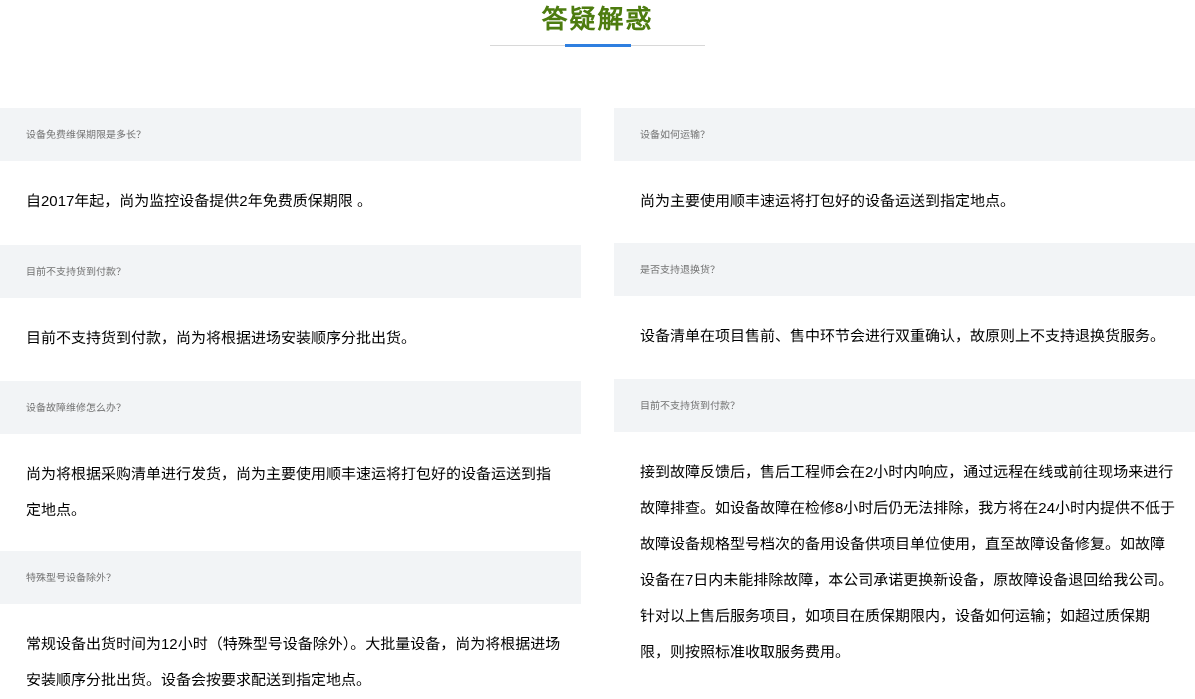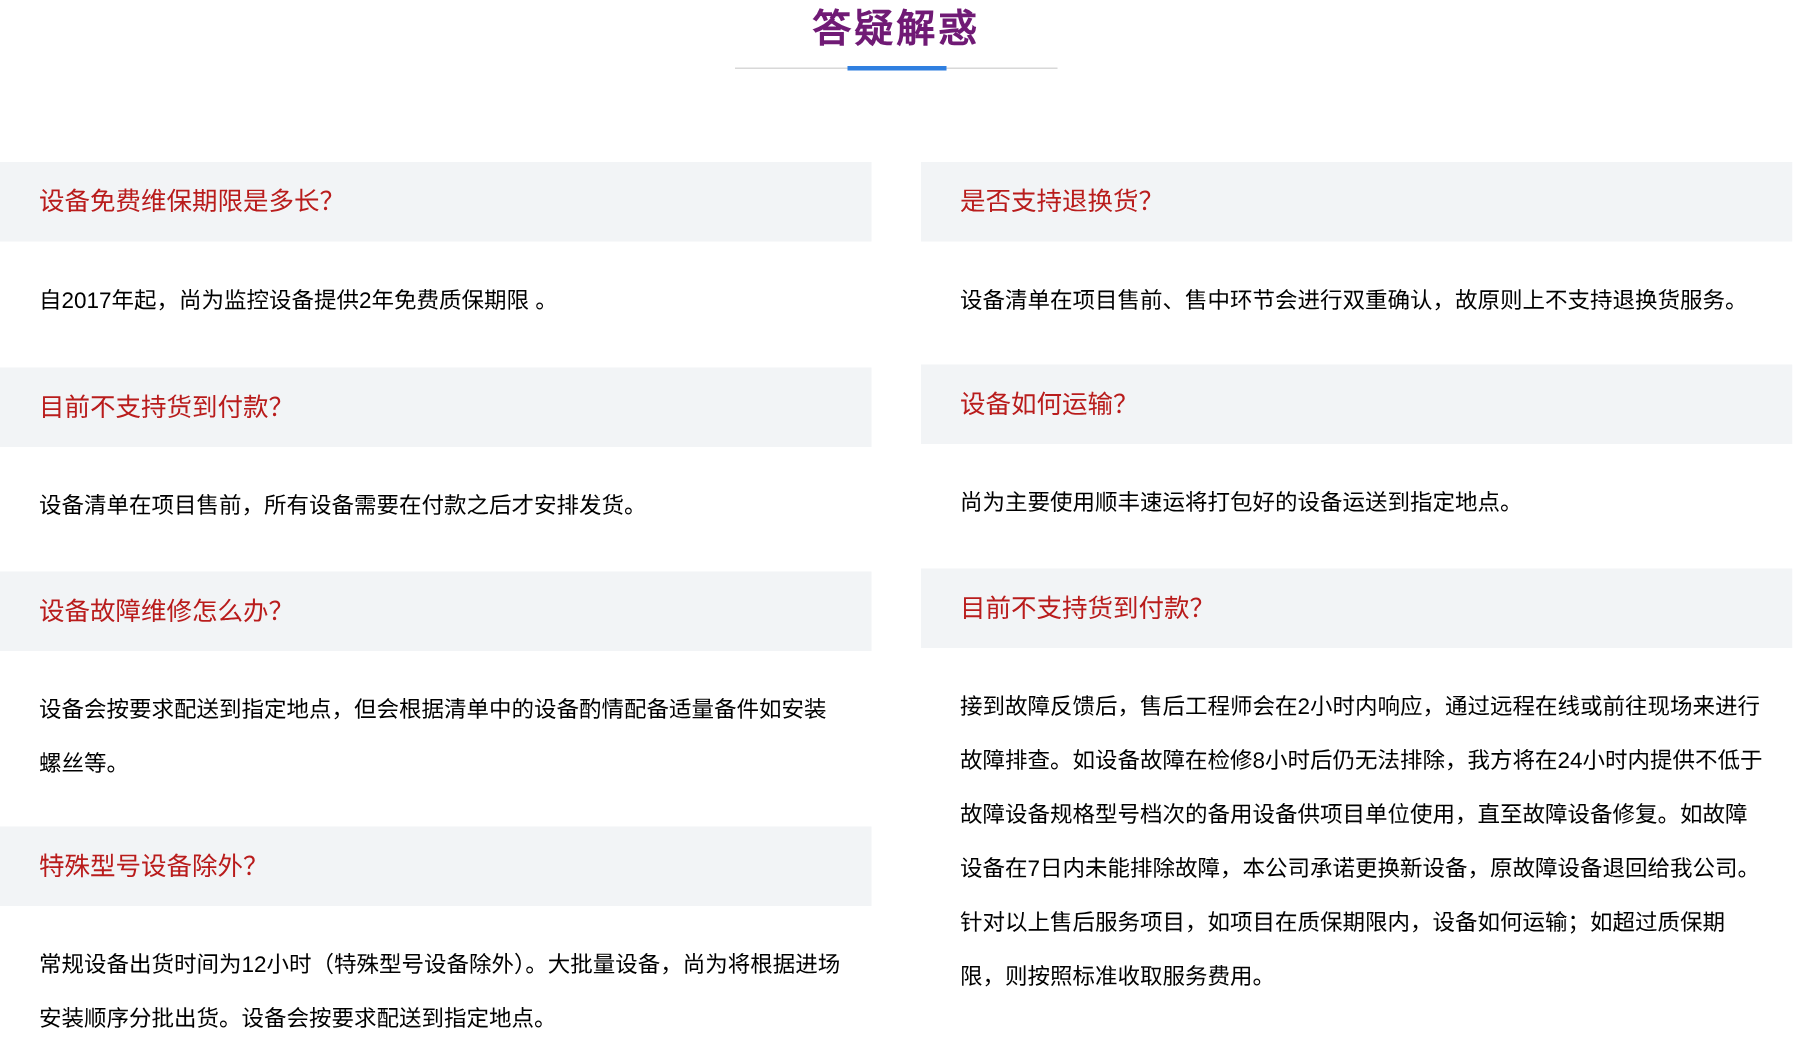--- a/index.html
+++ b/index.html
@@ -21,21 +21,21 @@
   }
 
   
   .page-header {
     text-align: center;
     padding-top: 2px;
   }
   .page-title {
     font-size: 26px;
     font-weight: bold;
-    color: #701a75;
+    color: #4d7c0f;
     letter-spacing: 2px;
     line-height: 34px;
     margin: 0;
   }
   .title-rule {
     width: 215px;
     height: 1px;
     background: #d8d8d8;
     margin: 9px auto 0 auto;
     position: relative;
@@ -70,22 +70,22 @@
 
   .faq-q {
     background: #f2f4f6;
     height: 53px;
     display: flex;
     align-items: center;
     padding-left: 26px;
     box-sizing: border-box;
   }
   .faq-q-text {
-    font-size: 17px;
-    color: #b91c1c;
+    font-size: 10px;
+    color: #737373;
     line-height: 20px;
   }
   .faq-a {
     padding: 22px 16px 20px 26px;
     box-sizing: border-box;
   }
   .faq-a-text {
     font-size: 15px;
     color: #000000;
     line-height: 36px;
@@ -122,61 +122,61 @@
         <div class="faq-a">
           <span class="faq-a-text">自2017年起，尚为监控设备提供2年免费质保期限 。</span>
         </div>
       </div>
 
       <div class="faq-item">
         <div class="faq-q">
           <span class="faq-q-text">目前不支持货到付款？</span>
         </div>
         <div class="faq-a">
-          <span class="faq-a-text">设备清单在项目售前，所有设备需要在付款之后才安排发货。</span>
+          <span class="faq-a-text">目前不支持货到付款，尚为将根据进场安装顺序分批出货。</span>
         </div>
       </div>
 
       <div class="faq-item">
         <div class="faq-q">
           <span class="faq-q-text">设备故障维修怎么办？</span>
         </div>
         <div class="faq-a">
-          <span class="faq-a-text">设备会按要求配送到指定地点，但会根据清单中的设备酌情配备适量备件如安装螺丝等。</span>
+          <span class="faq-a-text">尚为将根据采购清单进行发货，尚为主要使用顺丰速运将打包好的设备运送到指定地点。</span>
         </div>
       </div>
 
       <div class="faq-item">
         <div class="faq-q">
           <span class="faq-q-text">特殊型号设备除外？</span>
         </div>
         <div class="faq-a">
           <span class="faq-a-text">常规设备出货时间为12小时（特殊型号设备除外）。大批量设备，尚为将根据进场安装顺序分批出货。设备会按要求配送到指定地点。</span>
         </div>
       </div>
 
     </div>
 
     <div class="faq-col right">
 
       <div class="faq-item">
         <div class="faq-q">
-          <span class="faq-q-text">是否支持退换货？</span>
+          <span class="faq-q-text">设备如何运输？</span>
         </div>
         <div class="faq-a">
-          <span class="faq-a-text">设备清单在项目售前、售中环节会进行双重确认，故原则上不支持退换货服务。</span>
+          <span class="faq-a-text">尚为主要使用顺丰速运将打包好的设备运送到指定地点。</span>
         </div>
       </div>
 
       <div class="faq-item">
         <div class="faq-q">
-          <span class="faq-q-text">设备如何运输？</span>
+          <span class="faq-q-text">是否支持退换货？</span>
         </div>
         <div class="faq-a">
-          <span class="faq-a-text">尚为主要使用顺丰速运将打包好的设备运送到指定地点。</span>
+          <span class="faq-a-text">设备清单在项目售前、售中环节会进行双重确认，故原则上不支持退换货服务。</span>
         </div>
       </div>
 
       <div class="faq-item">
         <div class="faq-q">
           <span class="faq-q-text">目前不支持货到付款？</span>
         </div>
         <div class="faq-a">
           <span class="faq-a-text">接到故障反馈后，售后工程师会在2小时内响应，通过远程在线或前往现场来进行故障排查。如设备故障在检修8小时后仍无法排除，我方将在24小时内提供不低于故障设备规格型号档次的备用设备供项目单位使用，直至故障设备修复。如故障设备在7日内未能排除故障，本公司承诺更换新设备，原故障设备退回给我公司。针对以上售后服务项目，如项目在质保期限内，设备如何运输；如超过质保期限，则按照标准收取服务费用。</span>
         </div>

